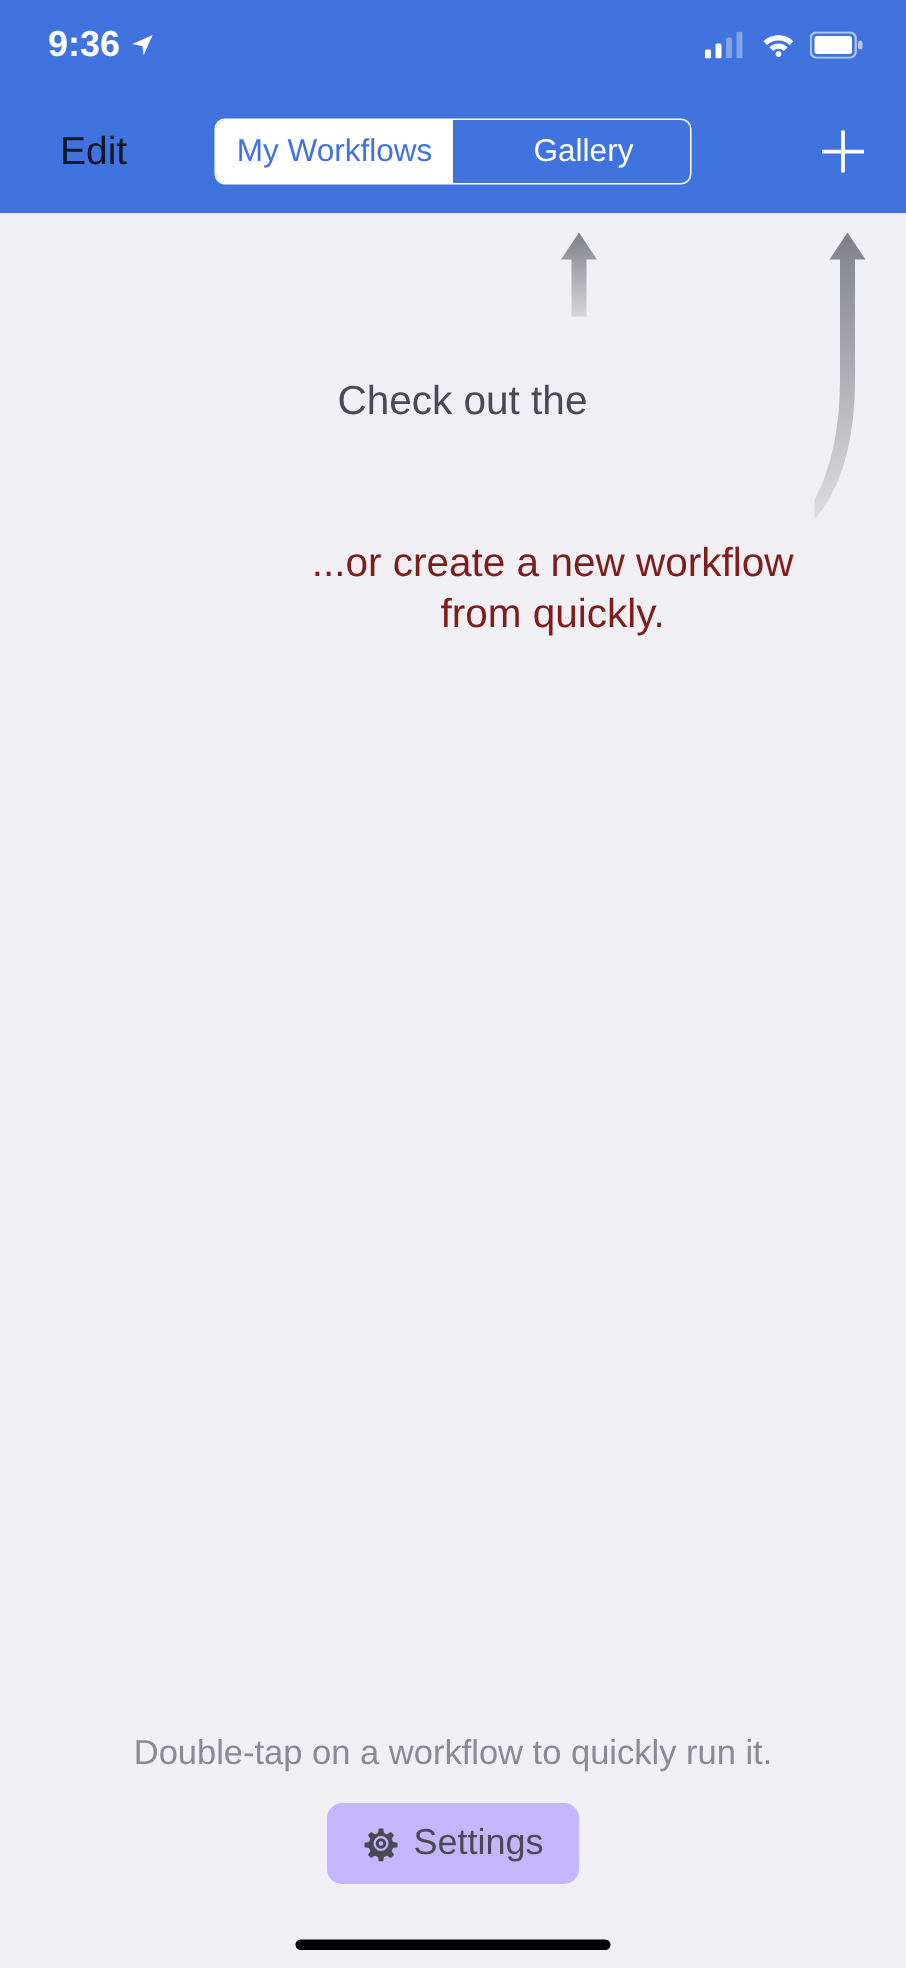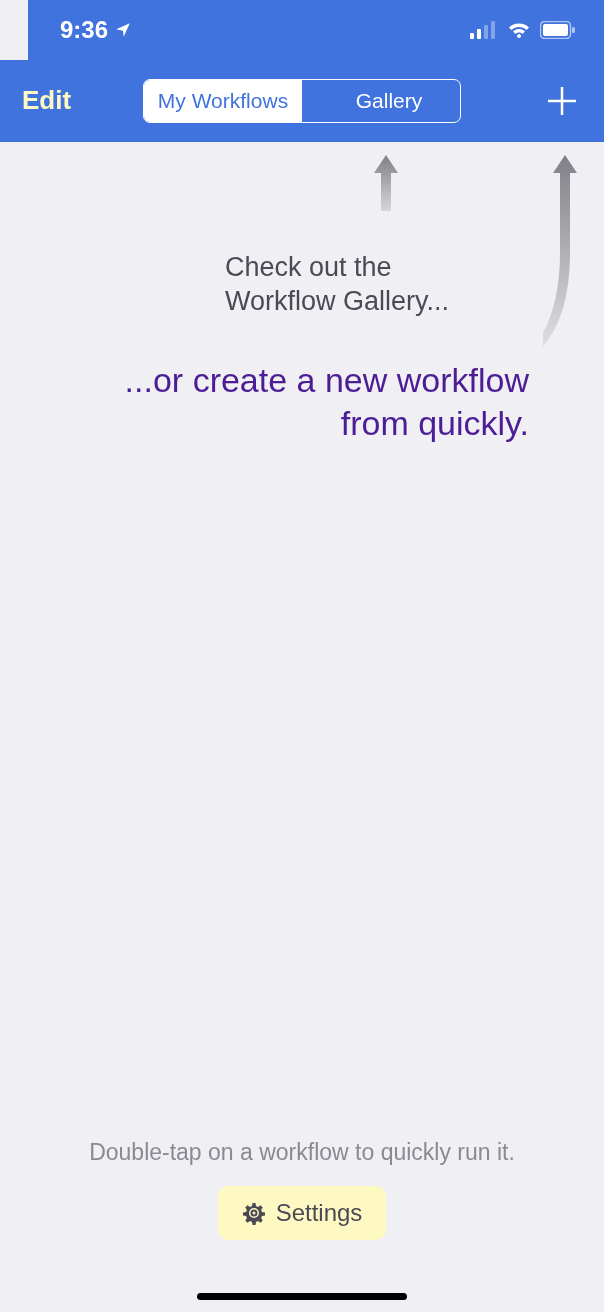--- a/index.html
+++ b/index.html
@@ -20,21 +20,20 @@
     
     
     .status-bar {
       height: 60px;
       background: #4073dd;
       display: flex;
       align-items: center;
       justify-content: space-between;
       padding: 0 28px 0 32px;
       color: white;
-      margin-left: 28px;
     }
     
     .status-left {
       display: flex;
       align-items: center;
       gap: 6px;
       font-size: 24px;
       font-weight: 600;
     }
     
@@ -49,25 +48,25 @@
       height: 82px;
       background: #4073dd;
       display: flex;
       align-items: center;
       padding: 0 22px;
       position: relative;
       border-bottom: 1px solid rgba(0,0,0,0.05);
     }
     
     .nav-edit {
-      color: #fef9c3;
+      color: #0f172a;
       font-size: 26px;
-      font-weight: 700;
-      position: absolute;
-      left: 22px;
+      font-weight: 400;
+      position: absolute;
+      left: 40px;
     }
     
     .segmented-control {
       position: absolute;
       left: 50%;
       transform: translateX(-50%);
       display: flex;
       border: 1.5px solid white;
       border-radius: 7px;
       overflow: hidden;
@@ -132,50 +131,50 @@
     .arrow-create {
       position: absolute;
       right: 19px;
       top: 11px;
     }
     
     .hint-create {
       position: absolute;
       right: 75px;
       top: 217px;
-      font-size: 34px;
-      font-weight: 400;
-      color: #4c1d95;
+      font-size: 27px;
+      font-weight: 400;
+      color: #7f1d1d;
       line-height: 1.25;
-      text-align: right;
+      text-align: center;
     }
     
     
     .bottom-area {
       position: absolute;
-      bottom: 72px;
+      bottom: 56px;
       left: 0;
       right: 0;
       display: flex;
       flex-direction: column;
       align-items: center;
       gap: 20px;
     }
     
     .tip-text {
       font-size: 23px;
       color: #8a8a92;
       font-weight: 400;
     }
     
     .settings-button {
       display: flex;
       align-items: center;
       gap: 10px;
-      background: #fef9c3;
+      background: #c4b5fd;
       border-radius: 10px;
       padding: 13px 24px;
       font-size: 24px;
       color: #4a4a55;
       font-weight: 400;
     }
     
     
     .home-indicator {
       position: absolute;
@@ -241,21 +240,20 @@
       <linearGradient id="grad1" x1="0" y1="0" x2="0" y2="1">
         <stop offset="0%" stop-color="#808088"></stop>
         <stop offset="100%" stop-color="#d5d5da"></stop>
       </linearGradient>
     </defs>
     <path d="M20 2 L8 20 L15 20 L15 58 L25 58 L25 20 L32 20 Z" fill="url(#grad1)"></path>
   </svg>
 
   <div class="hint-gallery">
     <span>Check out the</span><br>
-    <span>Workflow Gallery...</span>
   </div>
 
   <svg class="arrow-create" width="42" height="220" viewBox="0 0 42 220">
     <defs>
       <linearGradient id="grad2" x1="0" y1="0" x2="0" y2="1">
         <stop offset="0%" stop-color="#808088"></stop>
         <stop offset="100%" stop-color="#e8e8ec"></stop>
       </linearGradient>
     </defs>
     <path d="M22 2 L10 20 L17 20 

